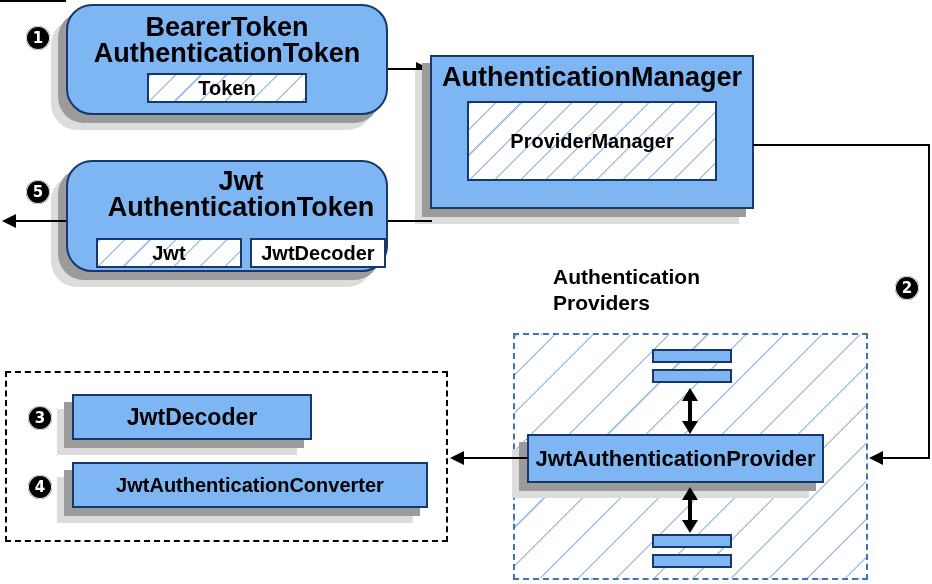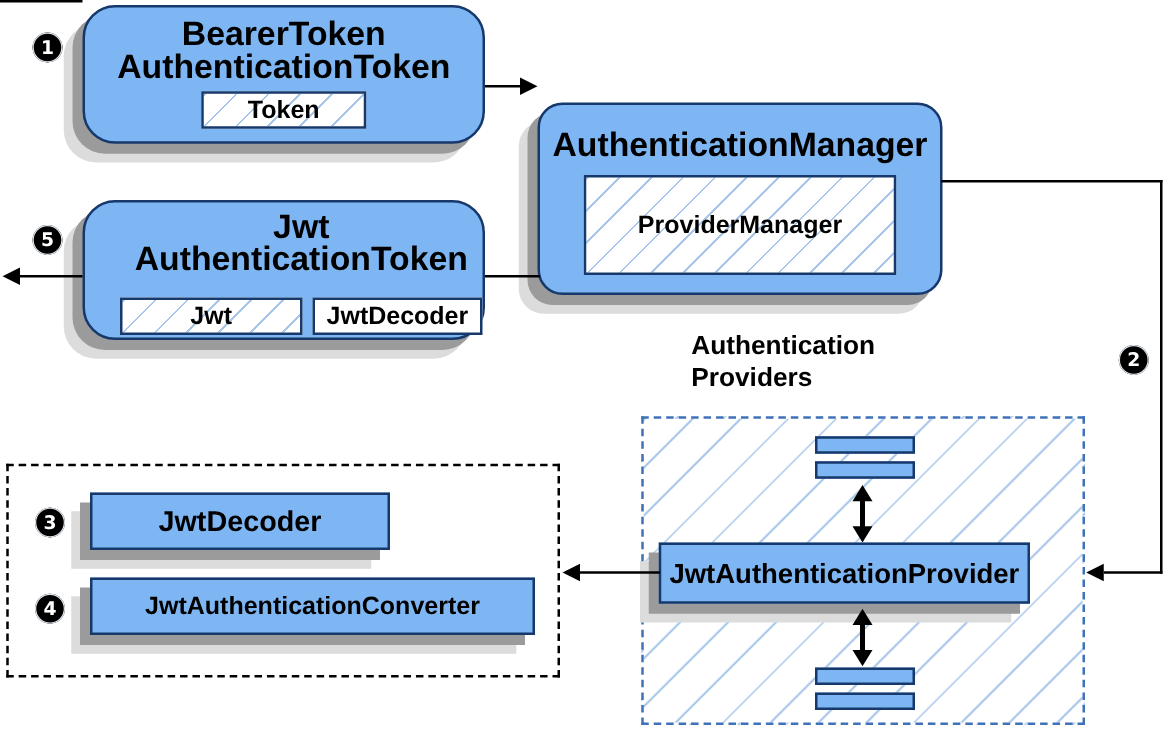--- a/index.html
+++ b/index.html
@@ -67,27 +67,27 @@
 <body>
 
 <div id="canvas">
 
   <div class="hline" style="left:0;top:67;width:66px;"></div>
   <div class="step" style="left:26px;top:26px;">1</div>
 
   <div class="node rounded" style="left:66px;top:4px;width:322px;height:111px;padding-top:8px;">
     <div class="node-title">BearerToken</div>
     <div class="node-title">AuthenticationToken</div>
-    <div class="field hatch" style="width:132px;height:30px;margin:7px auto 0 auto;">Token</div>
+    <div class="field hatch" style="width:160px;height:30px;margin:7px auto 0 auto;">Token</div>
   </div>
 
   <div class="hline" style="left:388px;top:68px;width:28px;"></div>
   <div class="arr-r" style="left:416px;top:62px;"></div>
 
-  <div class="node" style="left:430px;top:82px;width:324px;height:154px;padding-top:19px;border-radius:20px;">
+  <div class="node" style="left:430px;top:55px;width:324px;height:154px;padding-top:7px;">
     <div class="node-title">AuthenticationManager</div>
     <div class="field hatch" style="width:250px;height:80px;margin:11px auto 18px auto;">ProviderManager</div>
   </div>
 
   <div class="hline" style="left:753px;top:144px;width:177px;"></div>
   <div class="vline" style="left:928px;top:144px;height:315px;"></div>
   <div class="hline" style="left:883px;top:457px;width:47px;"></div>
   <div class="arr-l" style="left:869px;top:451px;"></div>
   <div class="step" style="left:895px;top:276px;">2</div>
 

